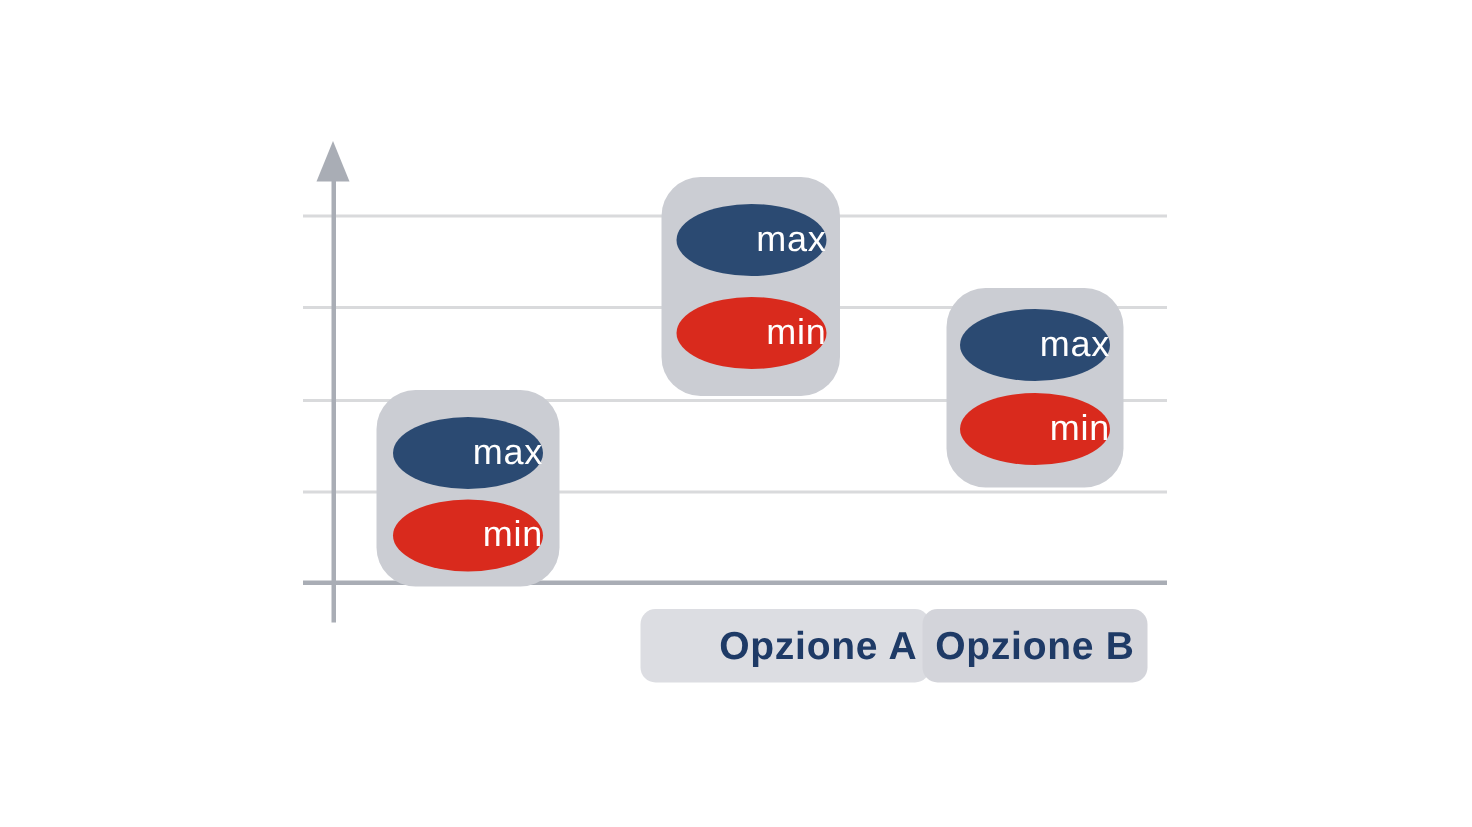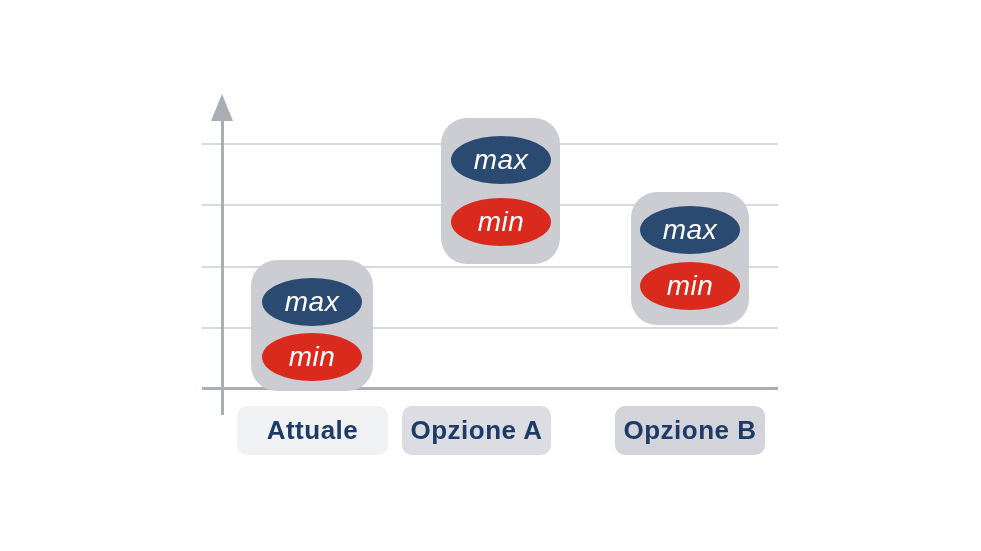--- a/index.html
+++ b/index.html
@@ -71,26 +71,25 @@
   .block.opzione-a { left: 441px; top: 118px; width: 119px; height: 146px; }
   .block.opzione-b { left: 631px; top: 192px; width: 118px; height: 133px; }
 
   .ellipse {
     position: absolute;
     width: 100px;
     height: 48px;
     border-radius: 50%;
     display: flex;
     align-items: center;
-    justify-content: center;
+    justify-content: flex-end;
     color: var(--ellipse-text);
-    font-size: 28px;
+    font-size: 24px;
     font-weight: 500;
     letter-spacing: 0.5px;
-    font-style: italic;
   }
   .ellipse.max { background: var(--max-fill); }
   .ellipse.min { background: var(--min-fill); }
 
   .block.attuale .max { left: 11px; top: 18px; }
   .block.attuale .min { left: 11px; top: 73px; }
   .block.opzione-a .max { left: 10px; top: 18px; }
   .block.opzione-a .min { left: 10px; top: 80px; }
   .block.opzione-b .max { left: 9px; top: 14px; }
   .block.opzione-b .min { left: 9px; top: 70px; }
@@ -103,21 +102,21 @@
     border-radius: 10px;
     display: flex;
     align-items: center;
     justify-content: center;
     font-size: 26px;
     font-weight: 600;
     letter-spacing: 0.5px;
     color: var(--navy-text);
   }
   .cat-label.attuale   { left: 237px; width: 151px; background: var(--label-bg-attuale); }
-  .cat-label.opzione-a { left: 402px; width: 149px; background: var(--label-bg-a); }
+  .cat-label.opzione-a { left: 427px; width: 149px; background: var(--label-bg-a); padding-left: 44px; }
   .cat-label.opzione-b { left: 615px; width: 150px; background: var(--label-bg-b); }
 </style>
 </head>
 <body>
 
 <div class="screen">
 
   <div class="gridline g1"></div>
   <div class="gridline g2"></div>
   <div class="gridline g3"></div>
@@ -146,17 +145,16 @@
 
   <div class="block opzione-b">
     <div class="ellipse max">
       <span>max</span>
     </div>
     <div class="ellipse min">
       <span>min</span>
     </div>
   </div>
 
-  <div class="cat-label attuale">Attuale</div>
   <div class="cat-label opzione-a">Opzione A</div>
   <div class="cat-label opzione-b">Opzione B</div>
 
 </div>
 
 </body></html>

